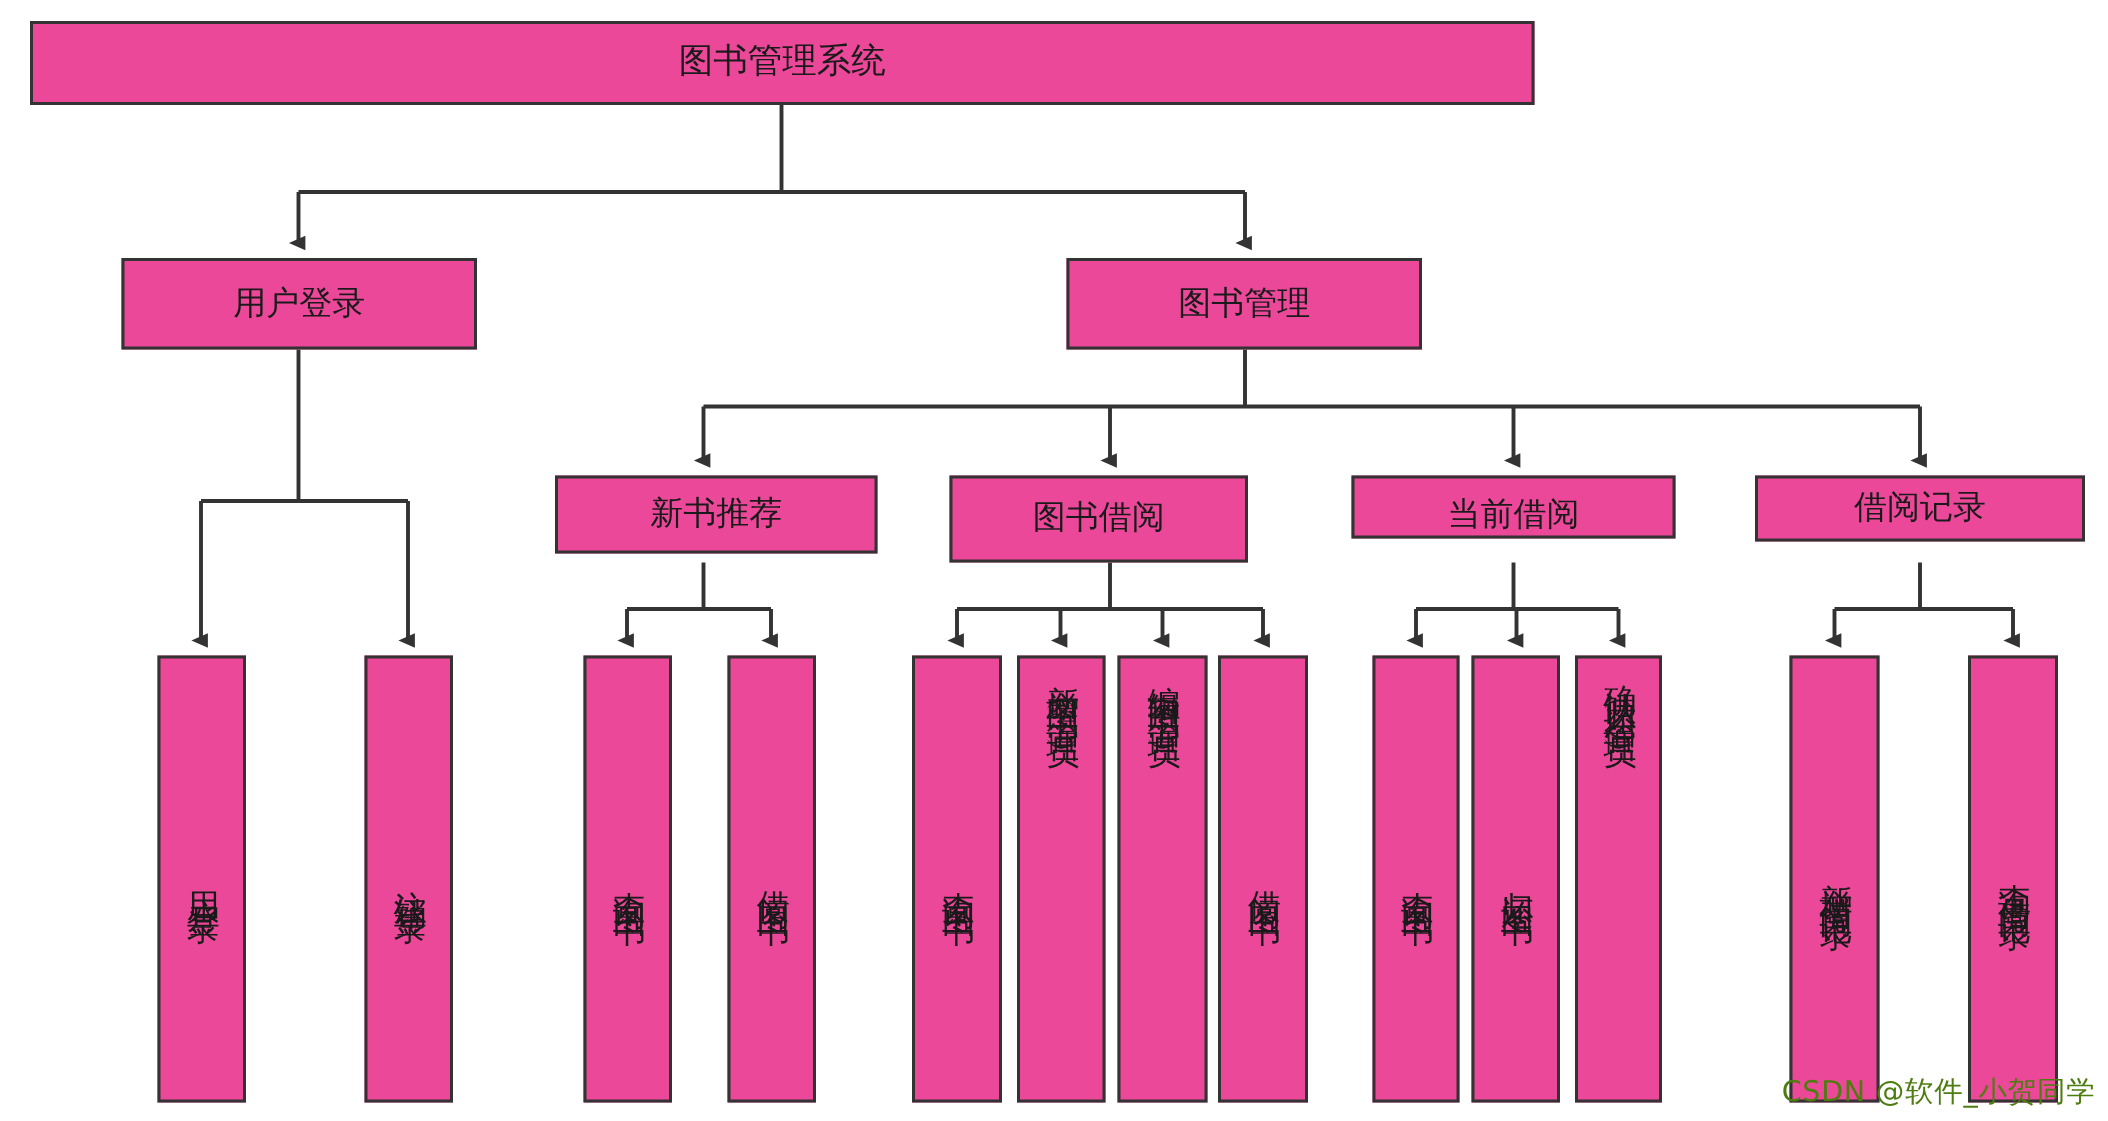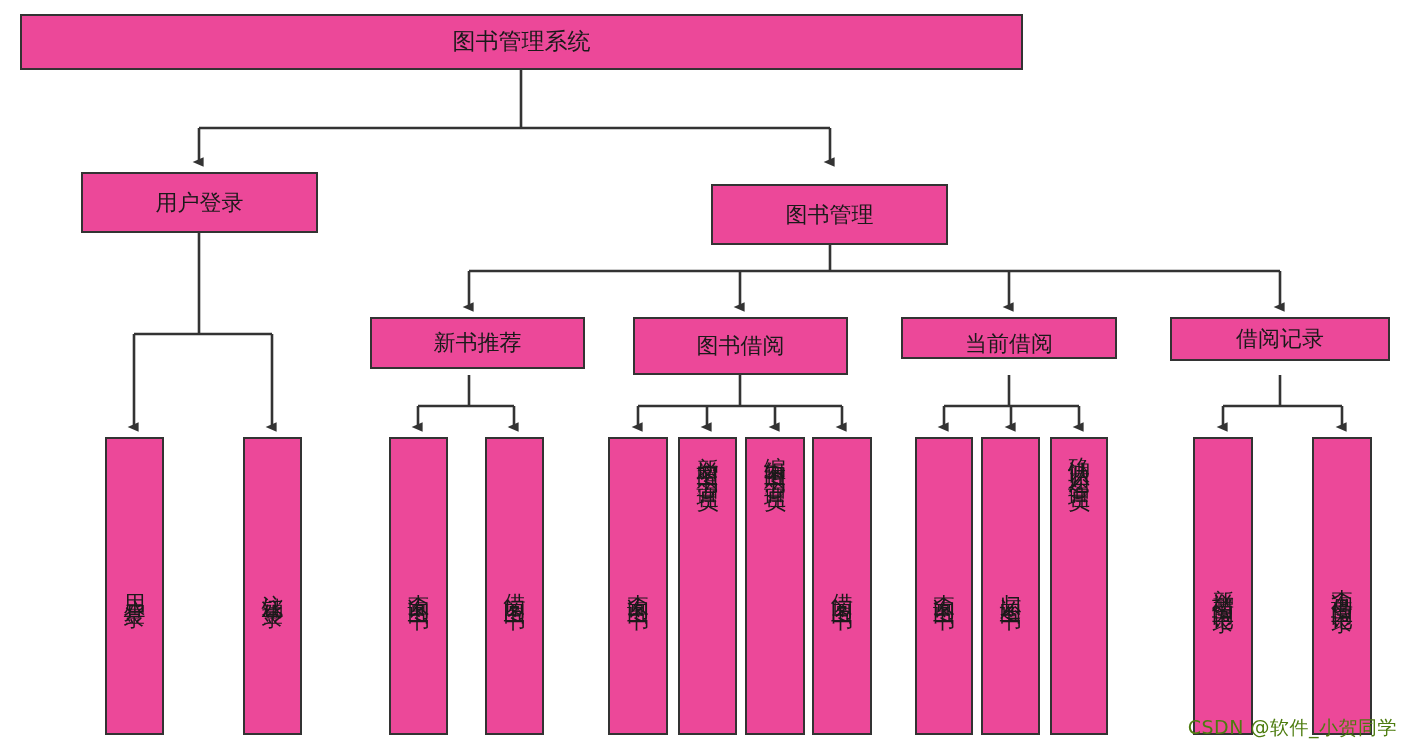--- a/index.html
+++ b/index.html
@@ -138,28 +138,28 @@
     </g>
   </svg>
 
   <div class="node level-root" style="left:20px; top:14px; width:1003px; height:56px;">
     <span class="node-label">图书管理系统</span>
   </div>
 
   <div class="node level-2" style="left:81px; top:172px; width:237px; height:61px;">
     <span class="node-label">用户登录</span>
   </div>
-  <div class="node level-2" style="left:711px; top:172px; width:237px; height:61px;margin-top:12px;">
+  <div class="node level-2" style="left:711px; top:172px; width:237px; height:61px;">
     <span class="node-label">图书管理</span>
   </div>
 
   <div class="node level-3" style="left:370px; top:317px; width:215px; height:52px;">
     <span class="node-label">新书推荐</span>
   </div>
-  <div class="node level-3" style="left:633px; top:317px; width:215px; height:58px;">
+  <div class="node level-3" style="left:633px; top:317px; width:199px; height:58px;">
     <span class="node-label">图书借阅</span>
   </div>
   <div class="node level-3" style="left:901px; top:317px; width:216px; height:42px;align-items:flex-end;">
     <span class="node-label">当前借阅</span>
   </div>
   <div class="node level-3" style="left:1170px; top:317px; width:220px; height:44px;">
     <span class="node-label">借阅记录</span>
   </div>
 
   <div class="node leaf center-text" style="left:105px; top:437px; width:59px; height:298px;">

